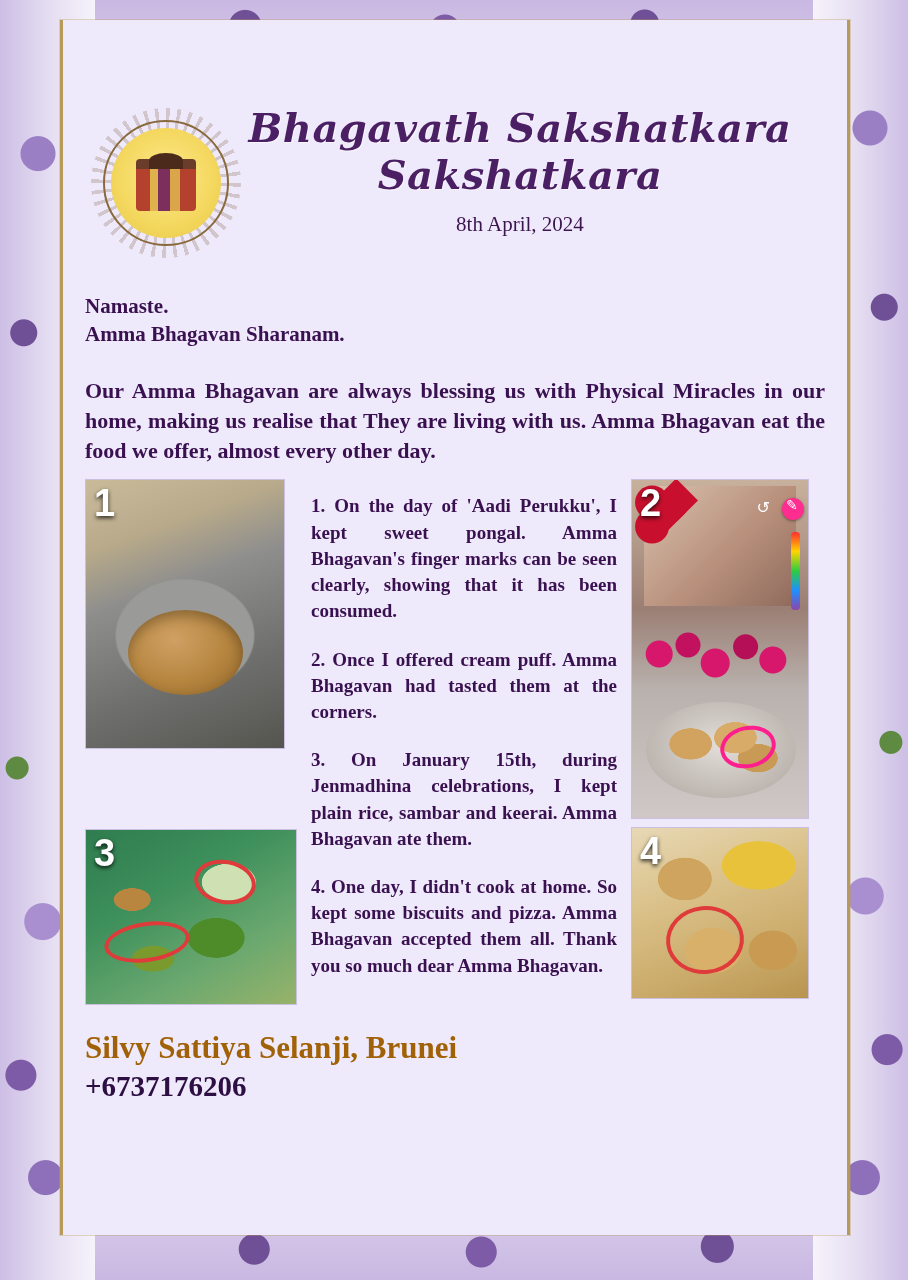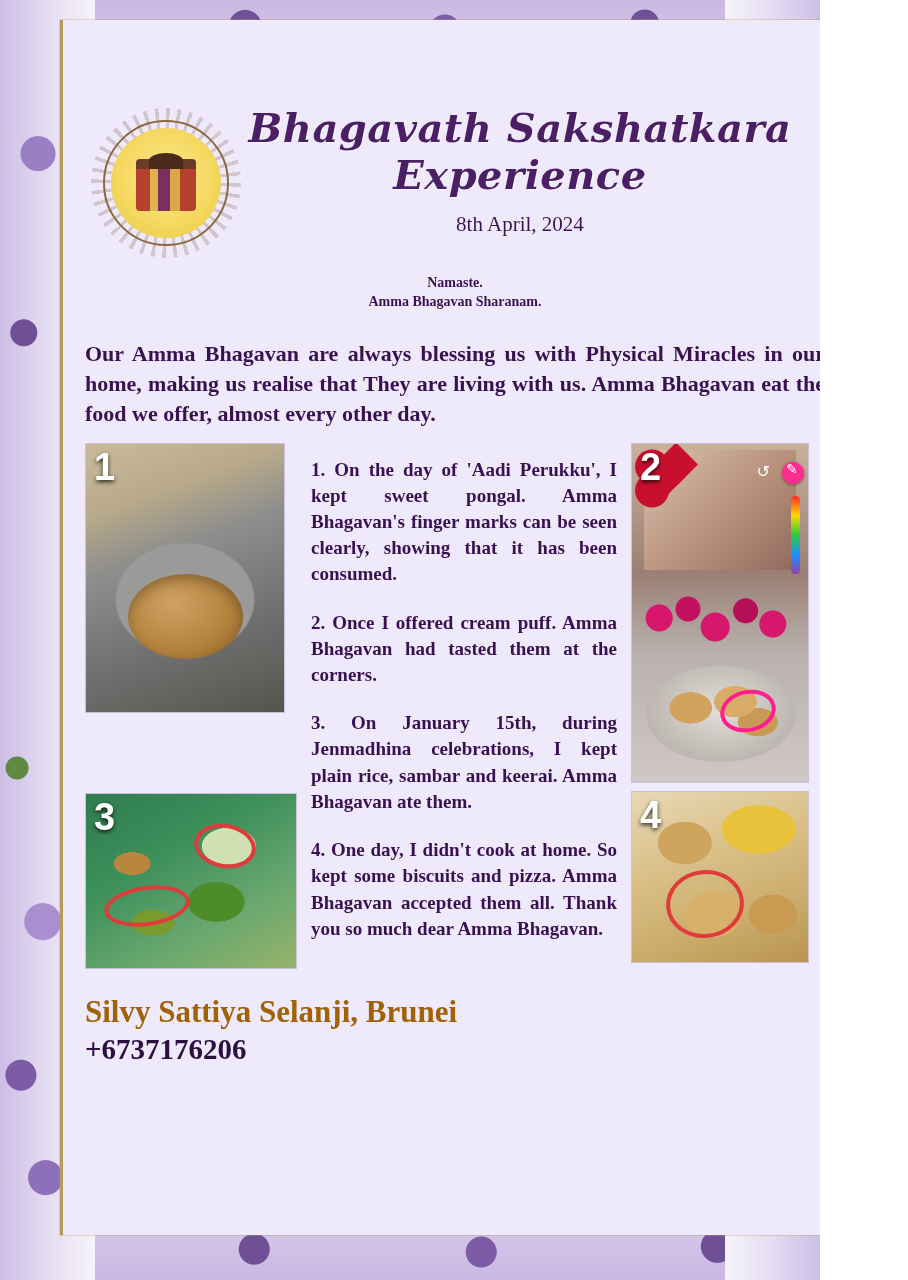--- a/index.html
+++ b/index.html
@@ -5,21 +5,21 @@
   * { box-sizing: border-box; }
   html, body {
     margin: 0; padding: 0;
     width: 908px; height: 1280px;
     background: #ffffff;
     font-family: "Liberation Serif", serif;
   }
 
   #page {
     position: relative;
-    width: 820px;
+    width: 908px;
     height: 1280px;
     overflow: hidden;
     background: #f3eef8;
   }
 
   
   .floral-band {
     position: absolute;
     background-repeat: repeat;
     pointer-events: none;
@@ -159,25 +159,24 @@
     color: #3c1550;
     font-weight: normal;
     font-size: 21px;
     margin: 14px 20px 0 150px;
   }
 
   
   .body-wrap { padding: 0 22px 0 22px; }
   .greeting {
     color: #3a1150;
-    font-size: 14px;
+    font-size: 21px;
     font-weight: bold;
     line-height: 1.35;
-    margin: 4px 0 0 0;
-    text-align: center;
+    margin: 22px 0 0 0;
   }
   .intro {
     color: #3a1150;
     font-size: 22px;
     font-weight: bold;
     line-height: 1.36;
     text-align: justify;
     margin: 27px 0 14px 0;
   }
 
@@ -361,21 +360,21 @@
       <div class="logo-wrap">
         <div class="logo-rays"></div>
         <div class="logo-ring"></div>
         <div class="logo-disc">
           <div class="logo-figs"></div>
         </div>
       </div>
 
       <div class="title">
         <div>Bhagavath Sakshatkara</div>
-        <div>Experience</div>
+        <div>Sakshatkara</div>
       </div>
 
       <div class="date">8th April, 2024</div>
     </div>
 
     <div class="body-wrap">
       <div class="greeting">
         <div>Namaste.</div>
         <div>Amma Bhagavan Sharanam.</div>
       </div>

